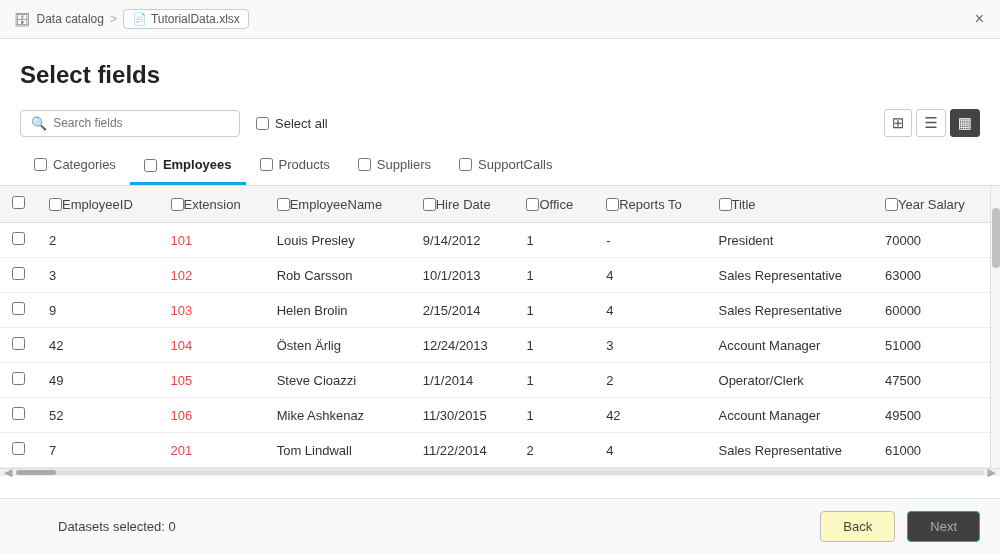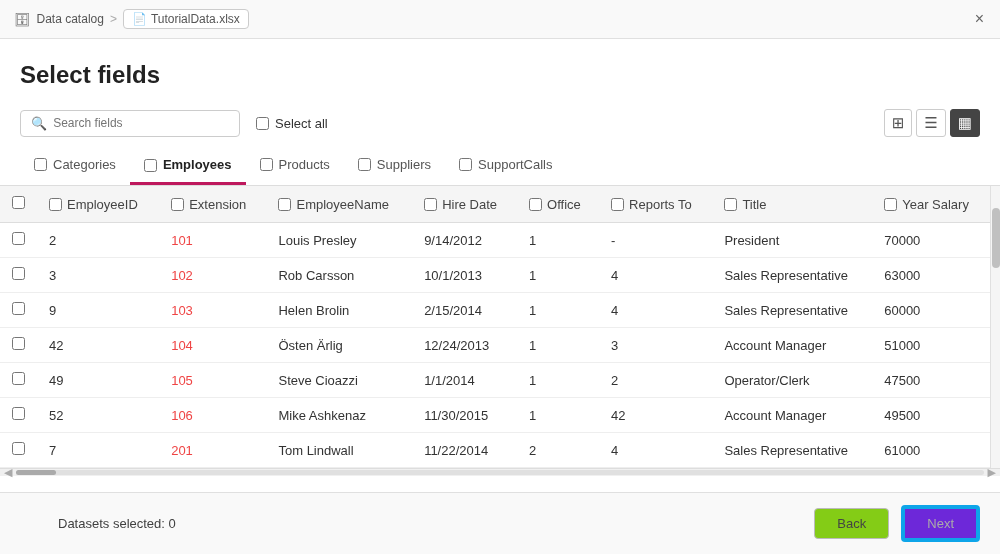--- a/index.html
+++ b/index.html
@@ -25,44 +25,44 @@
     .search-icon { color: #aaa; margin-right: 6px; font-size: 13px; }
     .select-all-wrap { display: flex; align-items: center; gap: 6px; margin-left: 16px; }
     .toolbar-left { display: flex; align-items: center; }
     .view-icons { display: flex; align-items: center; gap: 4px; }
     .view-btn { border: 1px solid #ccc; background: #fff; border-radius: 3px; padding: 4px 7px; cursor: pointer; color: #555; font-size: 15px; }
     .view-btn.active { background: #444; color: #fff; border-color: #444; }
 
     
     .tabs { display: flex; align-items: center; padding: 0 20px; border-bottom: 1px solid #ddd; gap: 0; }
     .tab { display: flex; align-items: center; gap: 6px; padding: 10px 14px; cursor: pointer; font-size: 13px; color: #555; border-bottom: 3px solid transparent; white-space: nowrap; }
-    .tab.active { color: #222; border-bottom: 3px solid #be185d; font-weight: 600; align-items: flex-end; }
+    .tab.active { color: #222; border-bottom: 3px solid #0ea5e9; font-weight: 600; align-items: flex-end; }
     .tab input[type=checkbox] { margin: 0; }
 
     
     .table-wrap { overflow: auto; max-height: 310px; position: relative; }
     table { width: 100%; border-collapse: collapse; font-size: 13px; }
     thead { background: #f5f5f5; }
     thead th { padding: 10px 12px; text-align: left; font-weight: 500; color: #444; border-bottom: 1px solid #ddd; white-space: nowrap; }
-    thead th .th-inner { display: flex; align-items: center; gap: 5px; }
+    thead th .th-inner { display: flex; align-items: center; }
     tbody tr { border-bottom: 1px solid #eee; }
     tbody td { padding: 9px 12px; color: #333; }
     tbody td.link-cell { color: #ef4444; cursor: pointer; }
 
     
     .scroll-area { height: 8px; background: #f0f0f0; display: flex; align-items: center; padding: 0 4px; border-top: 1px solid #ddd; }
     .scroll-track { flex: 1; height: 5px; background: #e0e0e0; border-radius: 3px; position: relative; }
     .scroll-thumb { width: 40px; height: 5px; background: #aaa; border-radius: 3px; position: absolute; left: 0; }
 
     
     .footer { display: flex; align-items: center; justify-content: flex-end; gap: 12px; padding: 12px 20px; border-top: 1px solid #e0e0e0; background: #f9f9f9; position: absolute; bottom: 0; left: 0; right: 0; }
     .datasets-info { font-size: 13px; color: #404040; margin-right: auto; margin-left: 38px; }
     .btn { padding: 7px 22px; border-radius: 4px; font-size: 13px; cursor: pointer; }
-    .btn-back { background: #84cc16; border: 1px solid #bbb; color: #444; }
-    .btn-next { background: #6d28d9; border: 4px solid #0ea5e9; color: #aaa; cursor: not-allowed; }
+    .btn-back { background: #fef9c3; border: 1px solid #bbb; color: #444; }
+    .btn-next { background: #404040; border: 1px solid #0ea5e9; color: #aaa; cursor: not-allowed; }
 
     
     .table-container { position: relative; overflow: hidden; }
     .v-scrollbar { position: absolute; right: 0; top: 0; width: 10px; background: #f5f5f5; height: 100%; border-left: 1px solid #e0e0e0; }
     .v-thumb { width: 8px; height: 60px; background: #c0c0c0; border-radius: 4px; margin: 2px auto; position: relative; top: 20px; }
 
     .checkbox-col { width: 30px; }
     input[type=checkbox] { cursor: pointer; }
   </style>
 </head>

